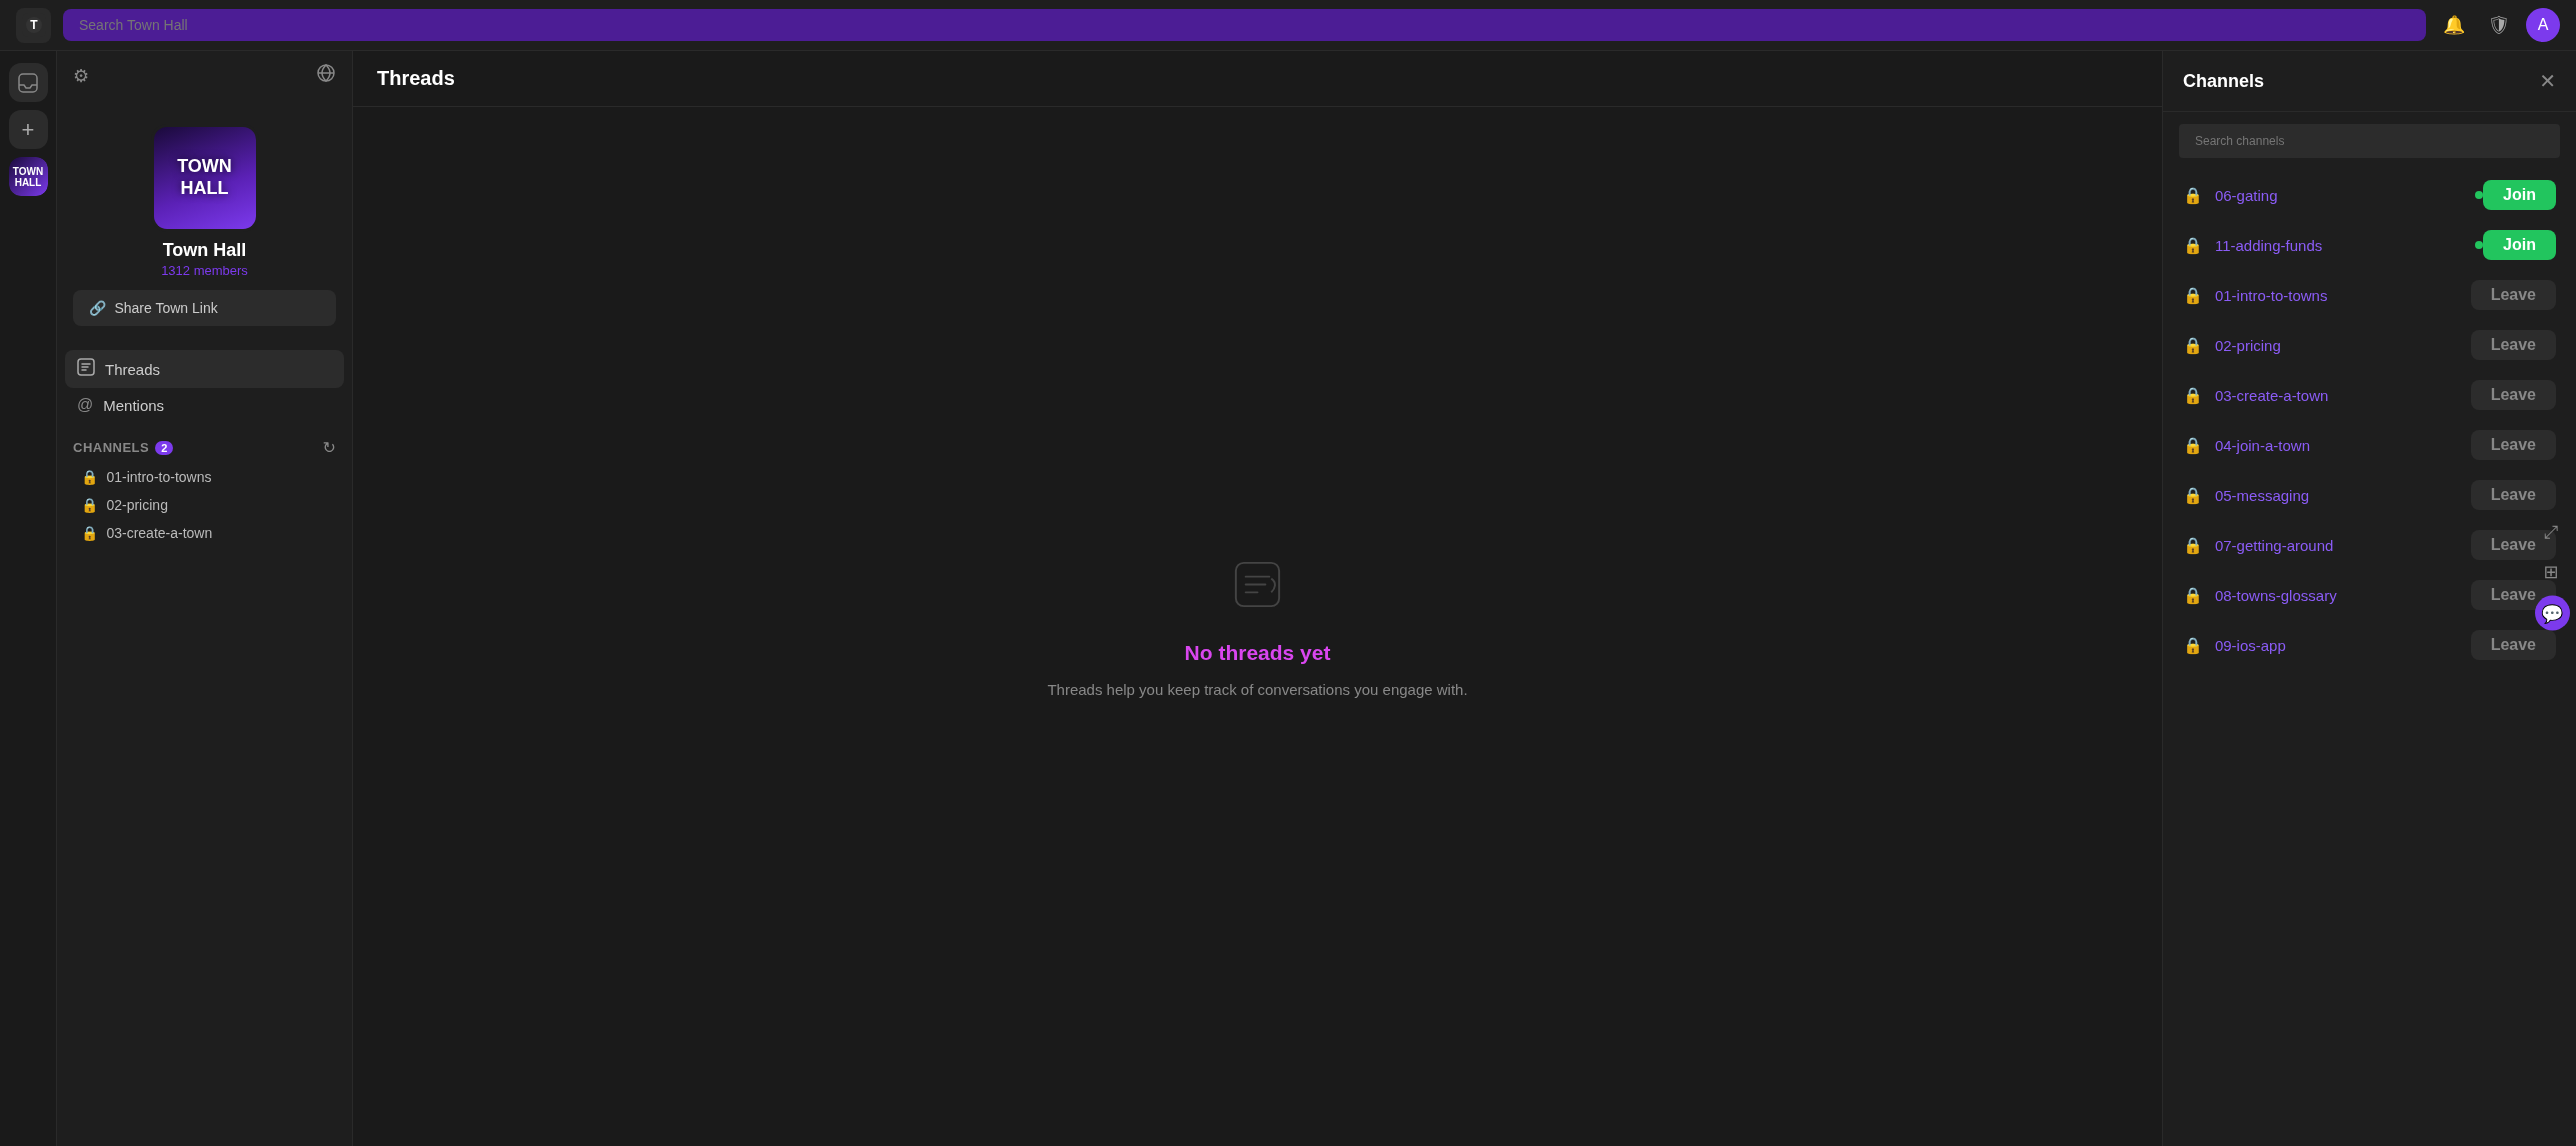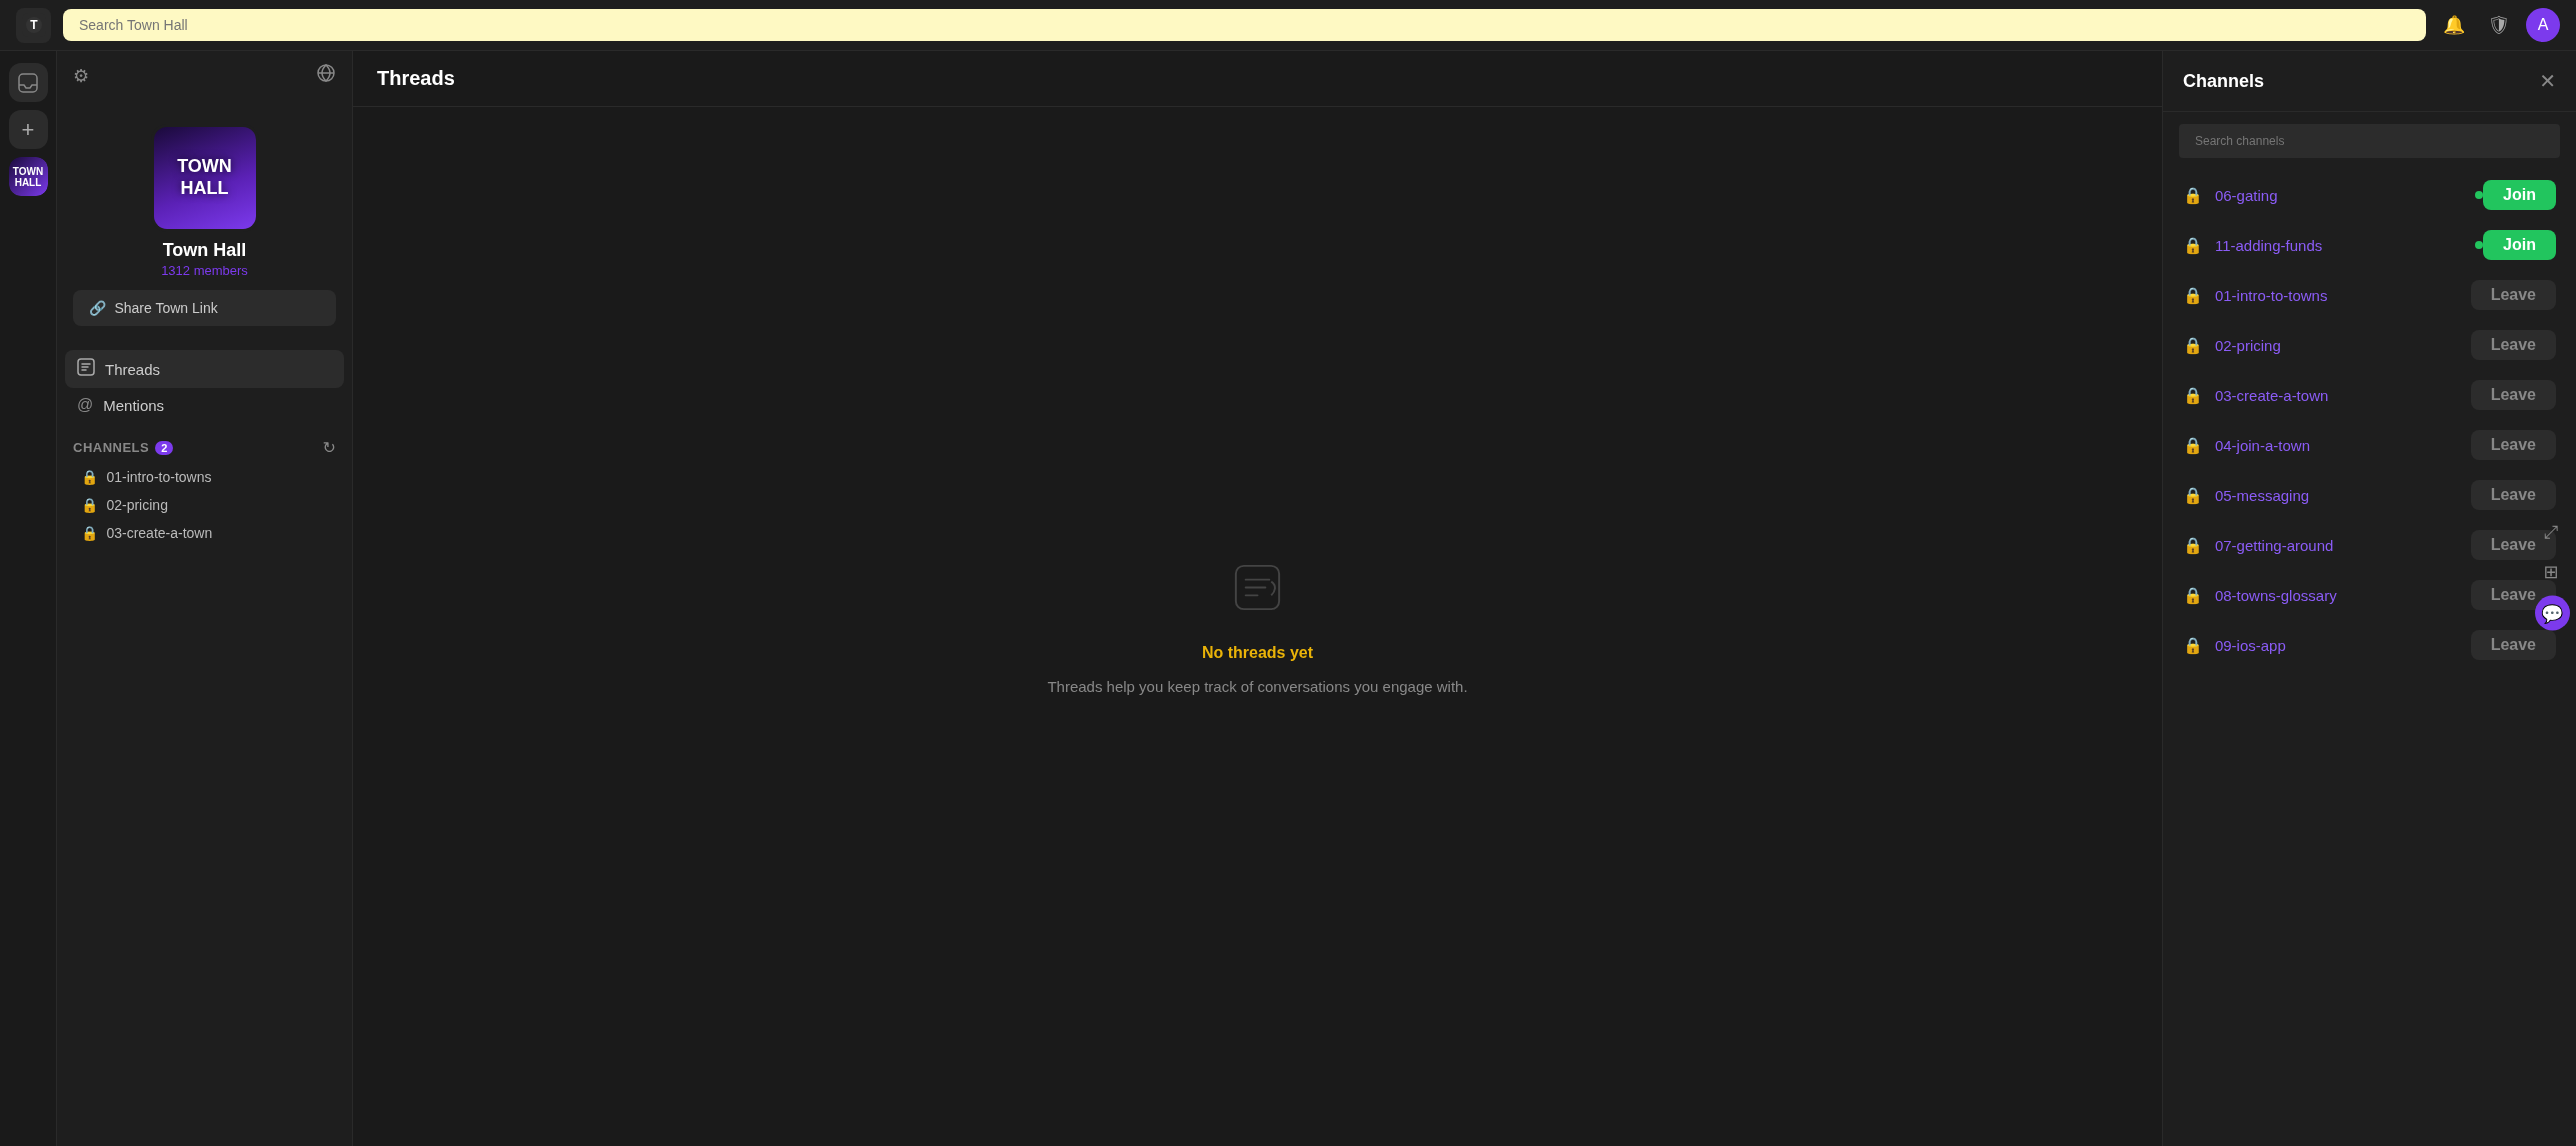--- a/index.html
+++ b/index.html
@@ -28,21 +28,21 @@
       width: 35px;
       height: 35px;
       border-radius: 8px;
       background: #2a2a2a;
       display: flex; align-items: center; justify-content: center;
       font-size: 18px;
       flex-shrink: 0;
     }
     .topbar-search {
       flex: 1;
-      background: #fef9c3;
+      background: #4c1d95;
       border: none;
       border-radius: 8px;
       padding: 8px 16px;
       color: #888;
       font-size: 14px;
       outline: none;
     }
     .topbar-icons {
       display: flex;
       gap: 10px;
@@ -323,23 +323,23 @@
       flex-direction: column;
       align-items: center;
       justify-content: center;
       gap: 16px;
     }
     .no-threads-icon {
       font-size: 47px;
       color: #444;
     }
     .no-threads-title {
-      font-size: 16px;
+      font-size: 21px;
       font-weight: 700;
-      color: #eab308;
+      color: #d946ef;
     }
     .no-threads-subtitle {
       font-size: 15px;
       color: #888;
     }
 
     
     .channels-panel {
       width: 414px;
       background: #1e1e1e;

